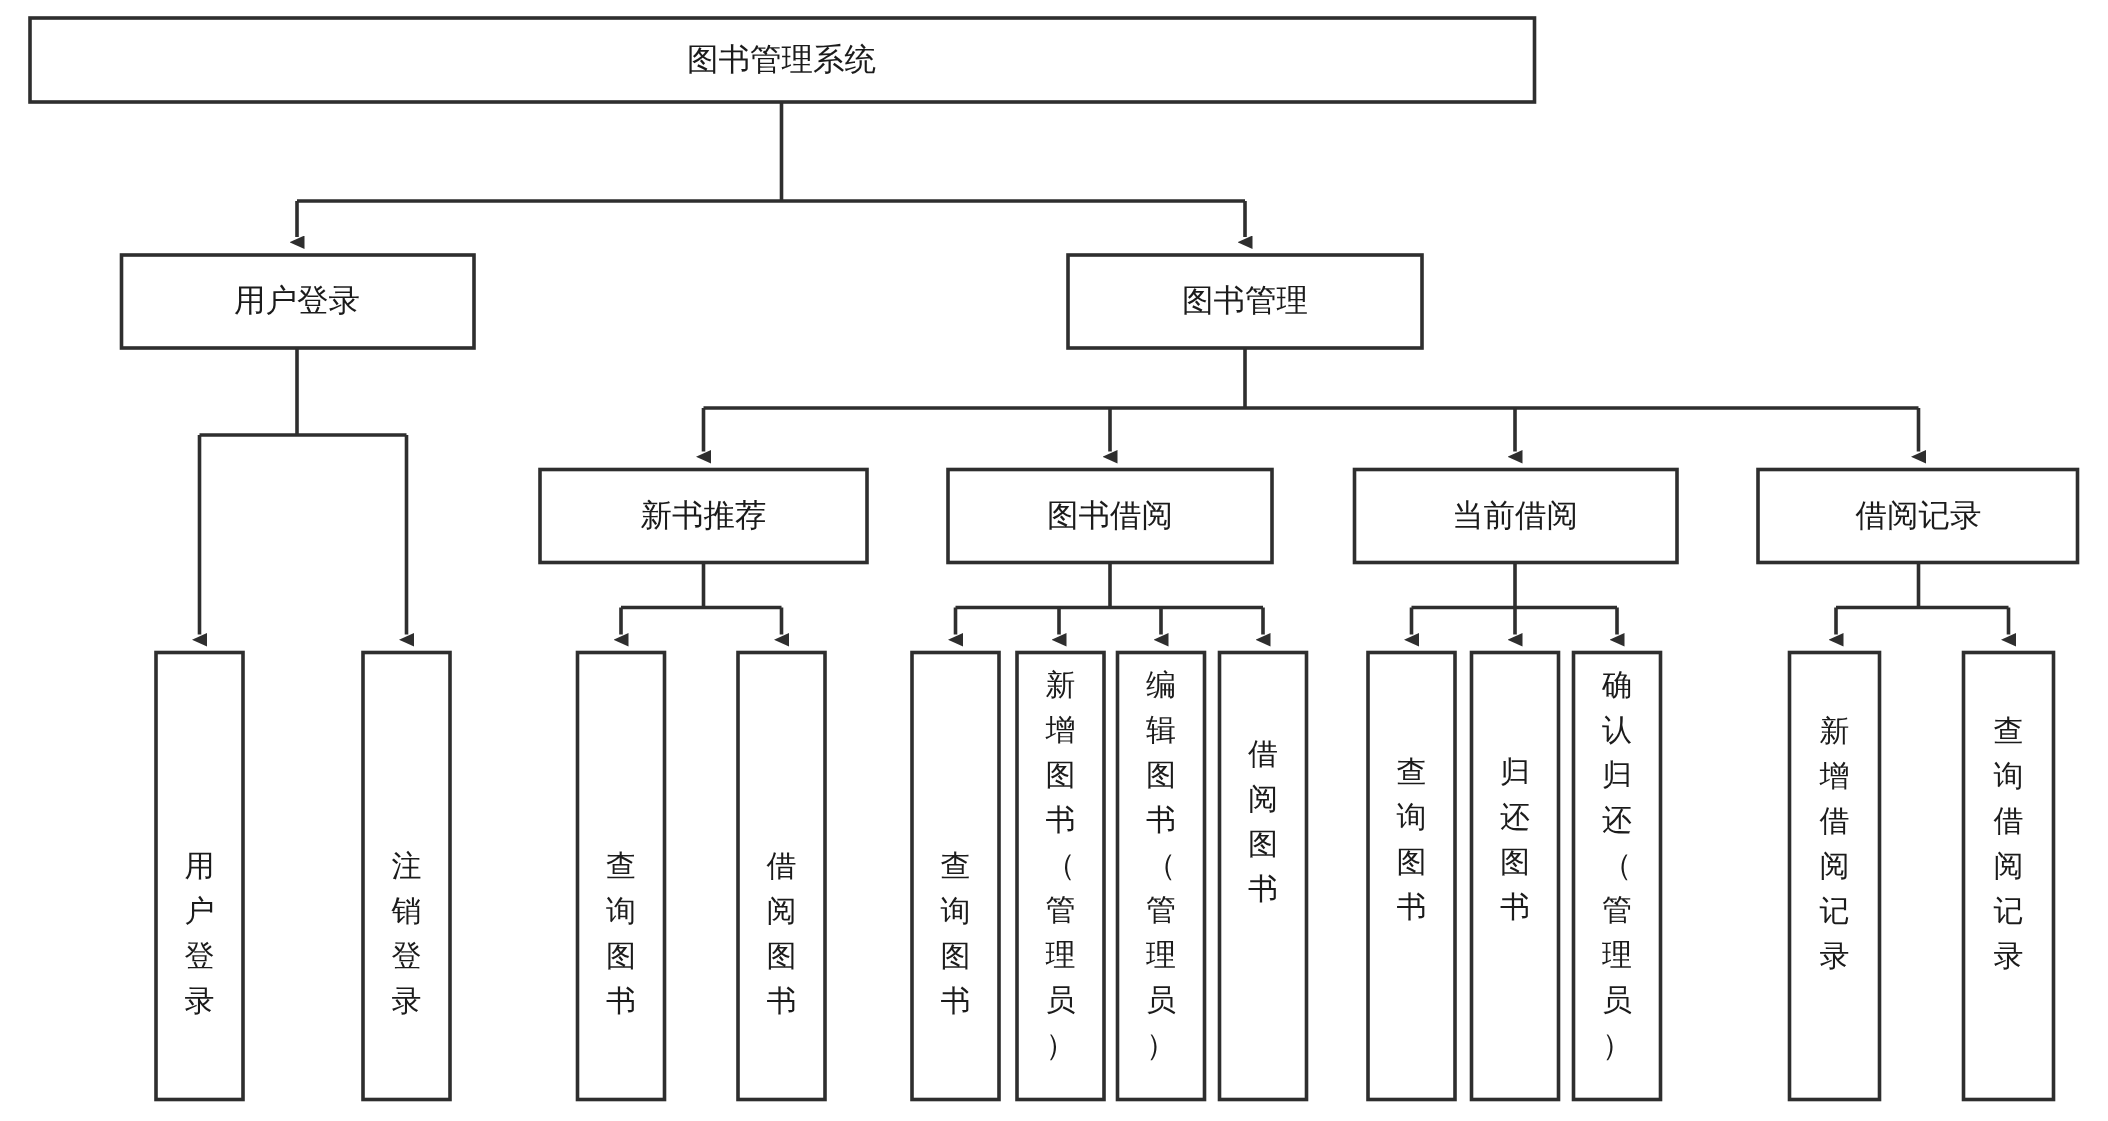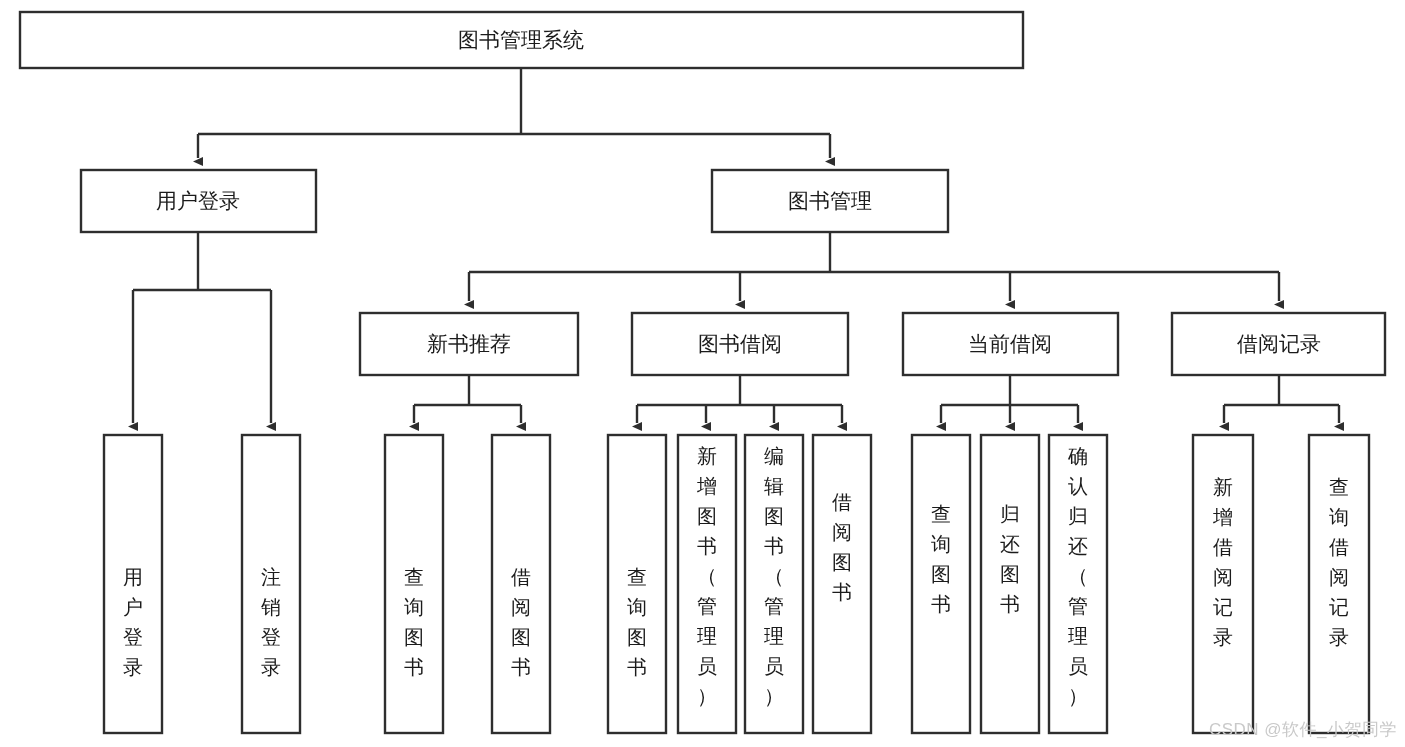--- a/index.html
+++ b/index.html
@@ -208,14 +208,13 @@
     <g>
       <rect class="node-box" x="1193" y="435" width="60" height="298"></rect>
       <text class="node-label-v vtext" x="1223"><tspan x="1223" y="494">新</tspan><tspan x="1223" y="524">增</tspan><tspan x="1223" y="554">借</tspan><tspan x="1223" y="584">阅</tspan><tspan x="1223" y="614">记</tspan><tspan x="1223" y="644">录</tspan></text>
     </g>
     <g>
       <rect class="node-box" x="1309" y="435" width="60" height="298"></rect>
       <text class="node-label-v vtext" x="1339"><tspan x="1339" y="494">查</tspan><tspan x="1339" y="524">询</tspan><tspan x="1339" y="554">借</tspan><tspan x="1339" y="584">阅</tspan><tspan x="1339" y="614">记</tspan><tspan x="1339" y="644">录</tspan></text>
     </g>
   </svg>
 
-  <div class="watermark">CSDN @软件_小贺同学</div>
 </div>
 
 </body></html>

